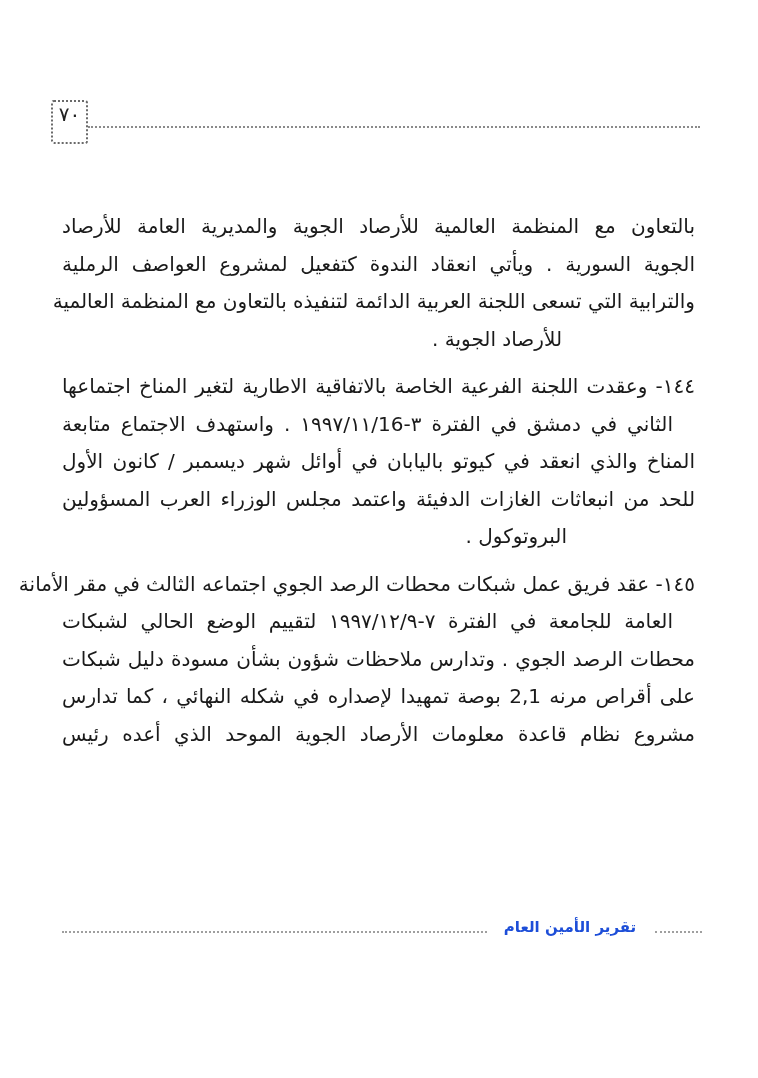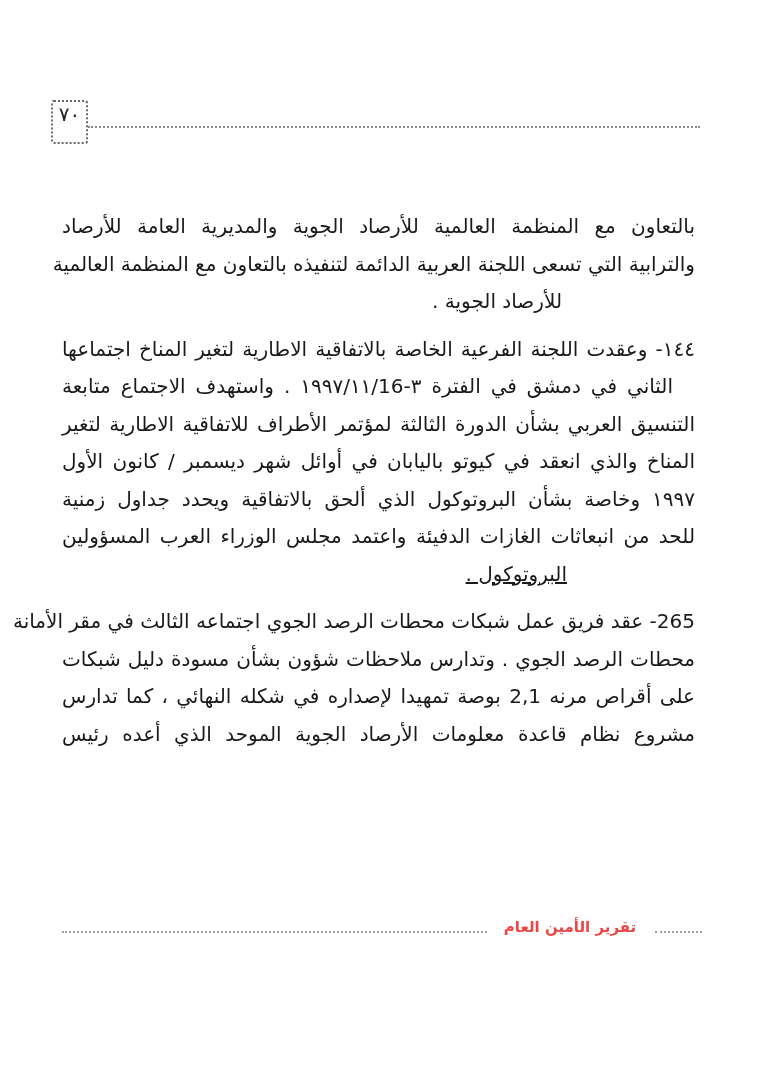--- a/index.html
+++ b/index.html
@@ -61,21 +61,21 @@
     line-height: 37.5px;
     font-size: 20px;
     text-align: justify;
     text-align-last: justify;
     white-space: nowrap;
     overflow: visible;
   }
   .line.ind22  { padding-right: 22px; }
   .line.end    { text-align: left; text-align-last: right; }
   .line.r133   { padding-right: 133px; }
-  .line.r128   { padding-right: 128px; text-decoration: underline; }
+  .line.r128   { padding-right: 128px; }
 
   
   .footer-rule-long {
     position: absolute;
     left: 62px;
     top: 931px;
     width: 425px;
     height: 0;
     border-top: 2px dotted #9f9f9f;
   }
@@ -89,53 +89,53 @@
   }
   .footer-watermark {
     position: absolute;
     left: 490px;
     top: 918px;
     width: 160px;
     direction: rtl;
     text-align: center;
     font-size: 15px;
     font-weight: bold;
-    color: #ef4444;
+    color: #1d4ed8;
     letter-spacing: 1px;
   }
 </style>
 </head>
 <body>
 
 <div class="pagenum-box">
   <span>٧٠</span>
 </div>
 
 <div class="head-rule"></div>
 
 <div class="body-text">
 
   <div class="para">
     <div class="line">بالتعاون مع المنظمة العالمية للأرصاد الجوية والمديرية العامة للأرصاد</div>
+    <div class="line">الجوية السورية . ويأتي انعقاد الندوة كتفعيل لمشروع العواصف الرملية</div>
     <div class="line">والترابية التي تسعى اللجنة العربية الدائمة لتنفيذه بالتعاون مع المنظمة العالمية</div>
     <div class="line end r133">للأرصاد الجوية .</div>
   </div>
 
   <div class="para">
     <div class="line">١٤٤- وعقدت اللجنة الفرعية الخاصة بالاتفاقية الاطارية لتغير المناخ اجتماعها</div>
     <div class="line ind22">الثاني في دمشق في الفترة ٣-١٩٩٧/١١/16 . واستهدف الاجتماع متابعة</div>
-    <div class="line">التنسيق العربي بشأن الدورة الثالثة لمؤتمر الأطراف للاتفاقية الاطارية لتغير</div>
     <div class="line">المناخ والذي انعقد في كيوتو باليابان في أوائل شهر ديسمبر / كانون الأول</div>
-    <div class="line">١٩٩٧ وخاصة بشأن البروتوكول الذي ألحق بالاتفاقية ويحدد جداول زمنية</div>
     <div class="line">للحد من انبعاثات الغازات الدفيئة واعتمد مجلس الوزراء العرب المسؤولين</div>
     <div class="line end r128">البروتوكول .</div>
   </div>
 
   <div class="para">
-    <div class="line">265- عقد فريق عمل شبكات محطات الرصد الجوي اجتماعه الثالث في مقر الأمانة</div>
+    <div class="line">١٤٥- عقد فريق عمل شبكات محطات الرصد الجوي اجتماعه الثالث في مقر الأمانة</div>
+    <div class="line ind22">العامة للجامعة في الفترة ٧-١٩٩٧/١٢/٩ لتقييم الوضع الحالي لشبكات</div>
     <div class="line">محطات الرصد الجوي . وتدارس ملاحظات شؤون بشأن مسودة دليل شبكات</div>
     <div class="line">على أقراص مرنه 2,1 بوصة تمهيدا لإصداره في شكله النهائي ، كما تدارس</div>
     <div class="line">مشروع نظام قاعدة معلومات الأرصاد الجوية الموحد الذي أعده رئيس</div>
   </div>
 
 </div>
 
 <div class="footer-rule-long"></div>
 <div class="footer-watermark">تقرير الأمين العام</div>
 <div class="footer-rule-short"></div>

